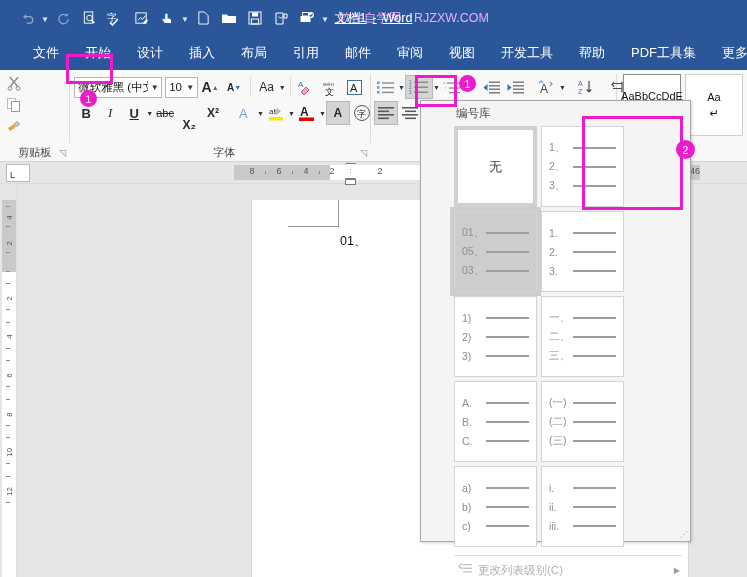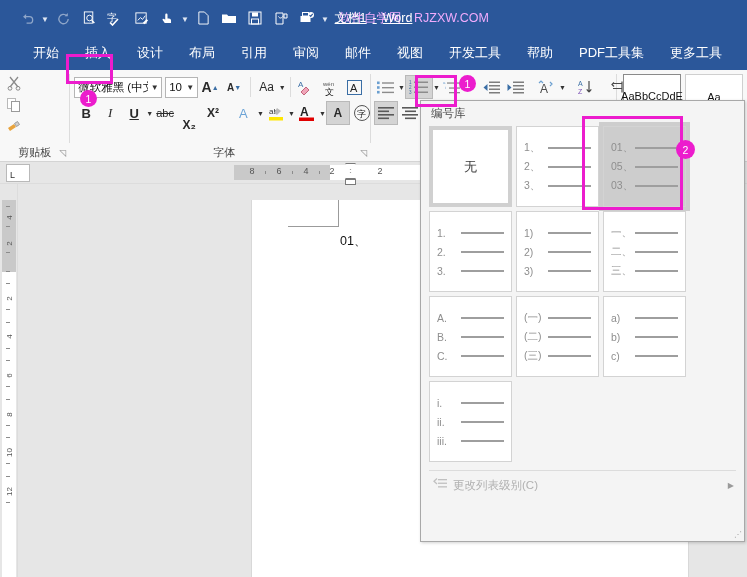--- a/index.html
+++ b/index.html
@@ -139,24 +139,25 @@
   .page{
     position:absolute; left:251px; top:16px; width:438px; height:100%;
     background:#ffffff; border-left:1px solid #d8d8d8; border-right:1px solid #d8d8d8;
   }
   .corner-mark-v{ position:absolute; left:86px; top:0px; width:1px; height:26px; background:#9b9b9b;}
   .corner-mark-h{ position:absolute; left:36px; top:26px; width:51px; height:1px; background:#9b9b9b;}
   .doc-text{ position:absolute; left:88px; top:33px; font-size:12.5px; color:#111; }
 
   
   .dropdown{
-    position:absolute; left:420px; top:100px; width:325px; height:442px;
+    position:absolute; left:420px; top:100px; width:271px; height:442px;
     background:#f4f4f4; border:1px solid #a8a8a8;
     box-shadow:1px 1px 3px rgba(0,0,0,0.18);
     z-index:40;
+    padding-left:25px;
   }
   .dd-header{ font-size:11.5px; color:#4a4a4a; padding:5px 0 5px 10px; }
   .gallery{ padding:0 8px; display:flex; flex-wrap:wrap; gap:4px; }
   .cell{
     width:83px; height:81px; background:#fff; border:1px solid #d3d3d3;
     display:flex; flex-direction:column; justify-content:center; padding:6px 7px;
     position:relative;
   }
   .cell.none{ align-items:center; justify-content:center; background:#fff;
               outline:4px solid #d0d0d0; outline-offset:-4px; }
@@ -263,27 +264,28 @@
     </div>
     <div class="caret">▼</div>
     <div class="qat-text">软件自学网：RJZXW.COM</div>
   </div>
   <div class="doc-title">
     <span>文档1</span><span>-</span><span>Word</span>
   </div>
 </div>
 
 <div class="tabbar">
+  <div class="tab">文件</div>
   <div class="tab active">开始</div>
+  <div class="tab">设计</div>
   <div class="tab">插入</div>
-  <div class="tab">设计</div>
   <div class="tab">布局</div>
   <div class="tab">引用</div>
+  <div class="tab">邮件</div>
   <div class="tab">审阅</div>
-  <div class="tab">邮件</div>
   <div class="tab">视图</div>
   <div class="tab">开发工具</div>
   <div class="tab">帮助</div>
   <div class="tab">PDF工具集</div>
   <div class="tab">更多工具</div>
 </div>
 
 <div class="ribbon">
 
   <div class="group clip">

